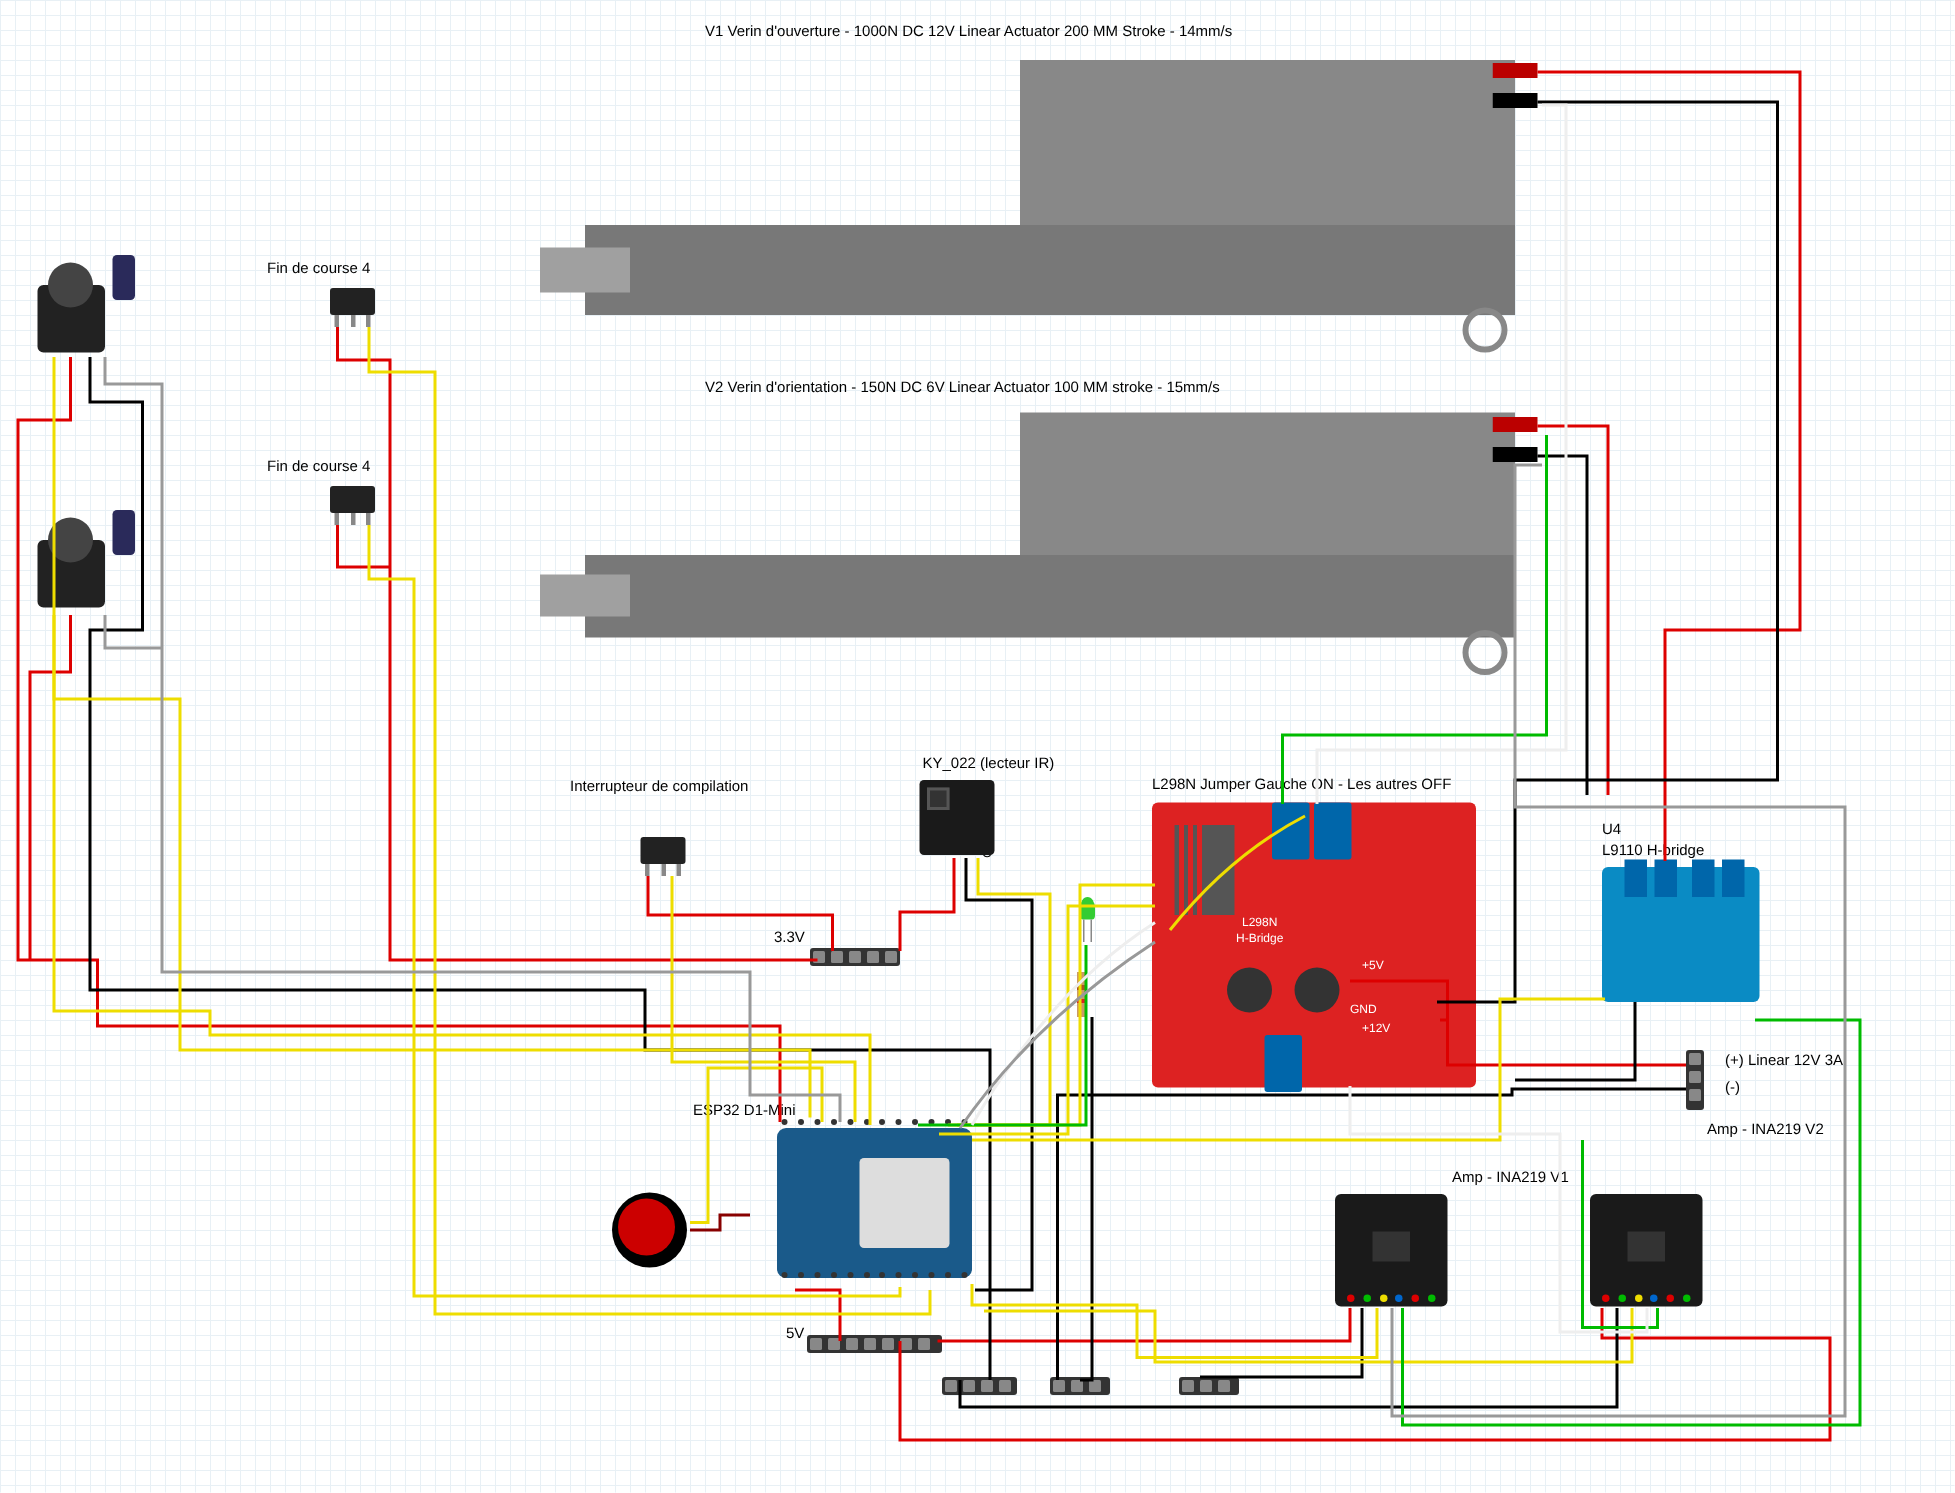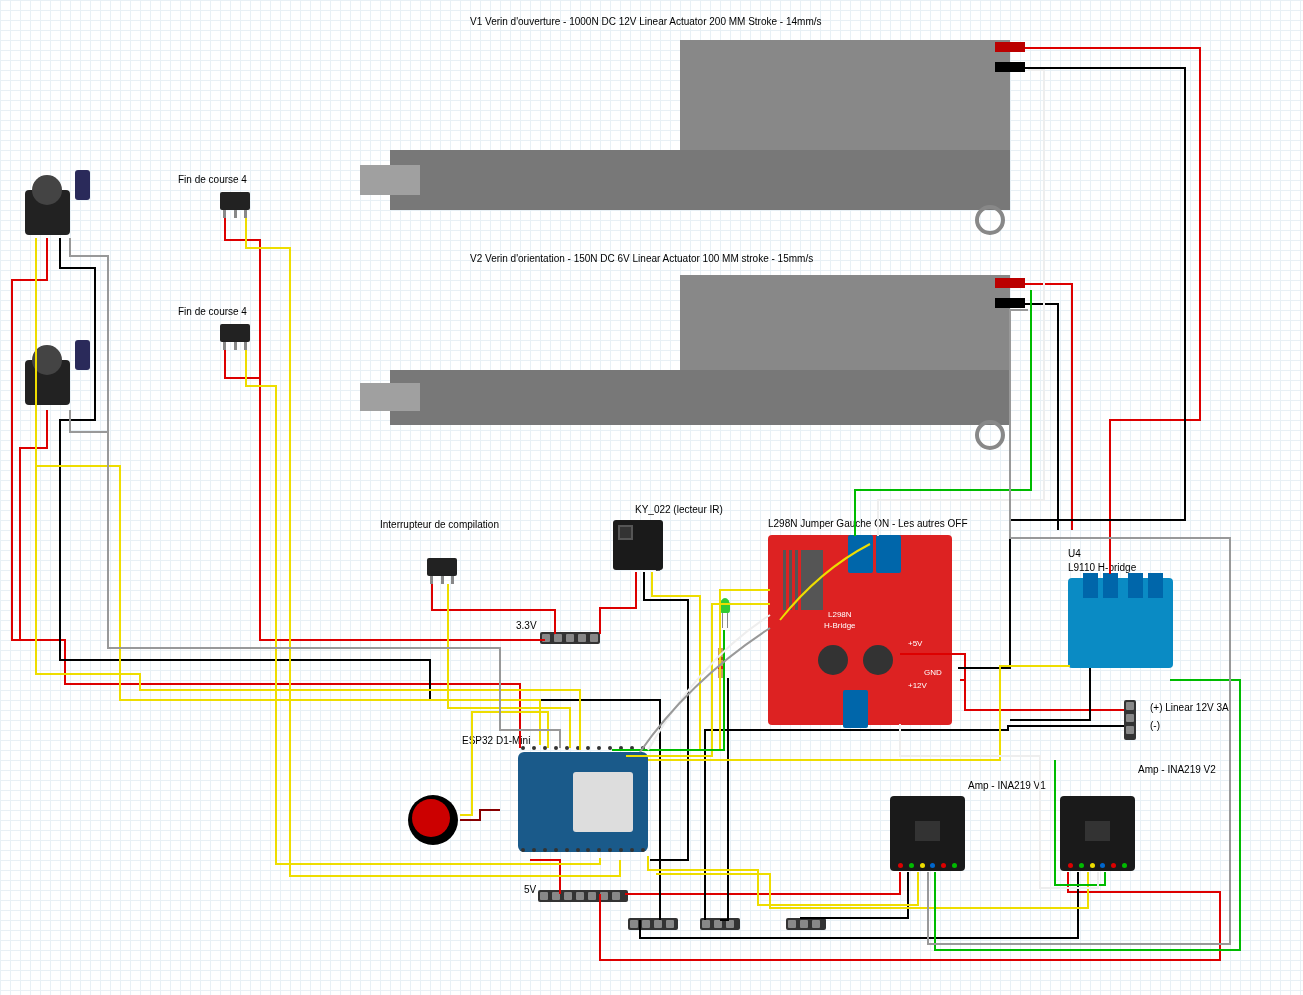--- a/index.html
+++ b/index.html
@@ -13,21 +13,21 @@
 .act-mount{position:absolute;width:30px;height:30px;border:4px solid #888;border-radius:50%;background:transparent}
 .pot{position:absolute}
 .pot-body{width:45px;height:45px;background:#222;border-radius:4px}
 .pot-knob{position:absolute;width:30px;height:30px;background:#444;border-radius:50%;top:-15px;left:7px}
 .cap{position:absolute;width:15px;height:30px;background:#2a2a5a;border-radius:3px}
 .switch{position:absolute;width:30px;height:18px;background:#222;border-radius:2px}
 .switch-pins{position:absolute;top:18px;left:3px;width:24px;height:8px;display:flex;justify-content:space-between}
 .switch-pins span{width:3px;height:8px;background:#888}
 .ir-module{position:absolute;width:50px;height:50px;background:#1a1a1a;border-radius:3px}
 .ir-led{position:absolute;width:15px;height:15px;background:#333;border:2px solid #555;top:5px;left:5px}
-.l298n{position:absolute;width:184px;height:190px;background:#d22;border-radius:4px}
+.l298n{position:absolute;width:216px;height:190px;background:#d22;border-radius:4px}
 .l298n-heatsink{position:absolute;width:40px;height:60px;top:15px;left:15px;background:linear-gradient(90deg,#555 0,#555 3px,#d22 3px,#d22 6px,#555 6px,#555 9px,#d22 9px,#d22 12px,#555 12px,#555 15px,#d22 15px,#d22 18px,#555 18px)}
 .l298n-cap{position:absolute;width:30px;height:30px;background:#333;border-radius:50%}
 .l298n-term{position:absolute;width:25px;height:38px;background:#06a;border-radius:2px}
 .l298n-text{position:absolute;color:#fff;font-size:8px}
 .l9110{position:absolute;width:105px;height:90px;background:#0a8bc4;border-radius:4px}
 .l9110-term{position:absolute;width:15px;height:25px;background:#06a;top:-5px}
 .esp32{position:absolute;width:130px;height:100px;background:#1a5a8a;border-radius:6px}
 .esp-shield{position:absolute;width:60px;height:60px;background:#ddd;top:20px;left:55px;border-radius:3px}
 .esp-pins{position:absolute;width:130px;height:10px;display:flex;justify-content:space-around}
 .esp-pins span{width:4px;height:4px;background:#333;border-radius:50%}
@@ -50,27 +50,27 @@
 </head>
 <body>
 
 <div class="canvas">
 
 <div class="label" style="top:16px;left:470px">V1 Verin d'ouverture - 1000N DC 12V Linear Actuator 200 MM Stroke - 14mm/s</div>
 <div class="label" style="top:253px;left:470px">V2 Verin d'orientation - 150N DC 6V Linear Actuator 100 MM stroke - 15mm/s</div>
 <div class="label" style="top:174px;left:178px">Fin de course 4</div>
 <div class="label" style="top:306px;left:178px">Fin de course 4</div>
 <div class="label" style="top:519px;left:380px">Interrupteur de compilation</div>
-<div class="label" style="top:504px;left:635px">KY_022 (lecteur IR)</div>
+<div class="label" style="top:504px;left:615px">KY_022 (lecteur IR)</div>
 <div class="label" style="top:518px;left:768px">L298N Jumper Gauche ON - Les autres OFF</div>
 <div class="label" style="top:548px;left:1068px">U4</div>
 <div class="label" style="top:562px;left:1068px">L9110 H-bridge</div>
 <div class="label" style="top:735px;left:462px">ESP32 D1-Mini</div>
 <div class="label" style="top:780px;left:968px">Amp - INA219 V1</div>
-<div class="label" style="top:764px;left:1138px">Amp - INA219 V2</div>
+<div class="label" style="top:748px;left:1138px">Amp - INA219 V2</div>
 <div class="label" style="top:702px;left:1150px">(+) Linear 12V 3A</div>
 <div class="label" style="top:720px;left:1150px">(-)</div>
 <div class="label" style="top:620px;left:516px">3.3V</div>
 <div class="label" style="top:884px;left:524px">5V</div>
 <div class="label" style="top:563px;left:655px;font-size:9px">S</div>
 
 <div class="actuator" style="top:40px;left:360px;width:680px;height:200px">
   <div class="act-box" style="top:0;left:320px;width:330px;height:140px"></div>
   <div class="act-body" style="top:110px;left:30px;width:620px;height:60px"></div>
   <div class="act-rod" style="top:125px;left:0;width:60px;height:30px"></div>
@@ -134,21 +134,21 @@
 <div class="l298n" style="top:535px;left:768px">
   <div class="l298n-heatsink"></div>
   <div class="l298n-cap" style="top:110px;left:50px"></div>
   <div class="l298n-cap" style="top:110px;left:95px"></div>
   <div class="l298n-term" style="top:0;left:80px"></div>
   <div class="l298n-term" style="top:0;left:108px"></div>
   <div class="l298n-term" style="top:155px;left:75px"></div>
   <div class="l298n-text" style="top:75px;left:60px">L298N</div>
   <div class="l298n-text" style="top:86px;left:56px">H-Bridge</div>
   <div class="l298n-text" style="top:104px;left:140px">+5V</div>
-  <div class="l298n-text" style="top:133px;left:156px">GND</div>
+  <div class="l298n-text" style="top:133px;left:132px">GND</div>
   <div class="l298n-text" style="top:146px;left:140px">+12V</div>
 </div>
 
 <div class="l9110" style="top:578px;left:1068px">
   <div class="l9110-term" style="left:15px"></div>
   <div class="l9110-term" style="left:35px"></div>
   <div class="l9110-term" style="left:60px"></div>
   <div class="l9110-term" style="left:80px"></div>
 </div>
 

